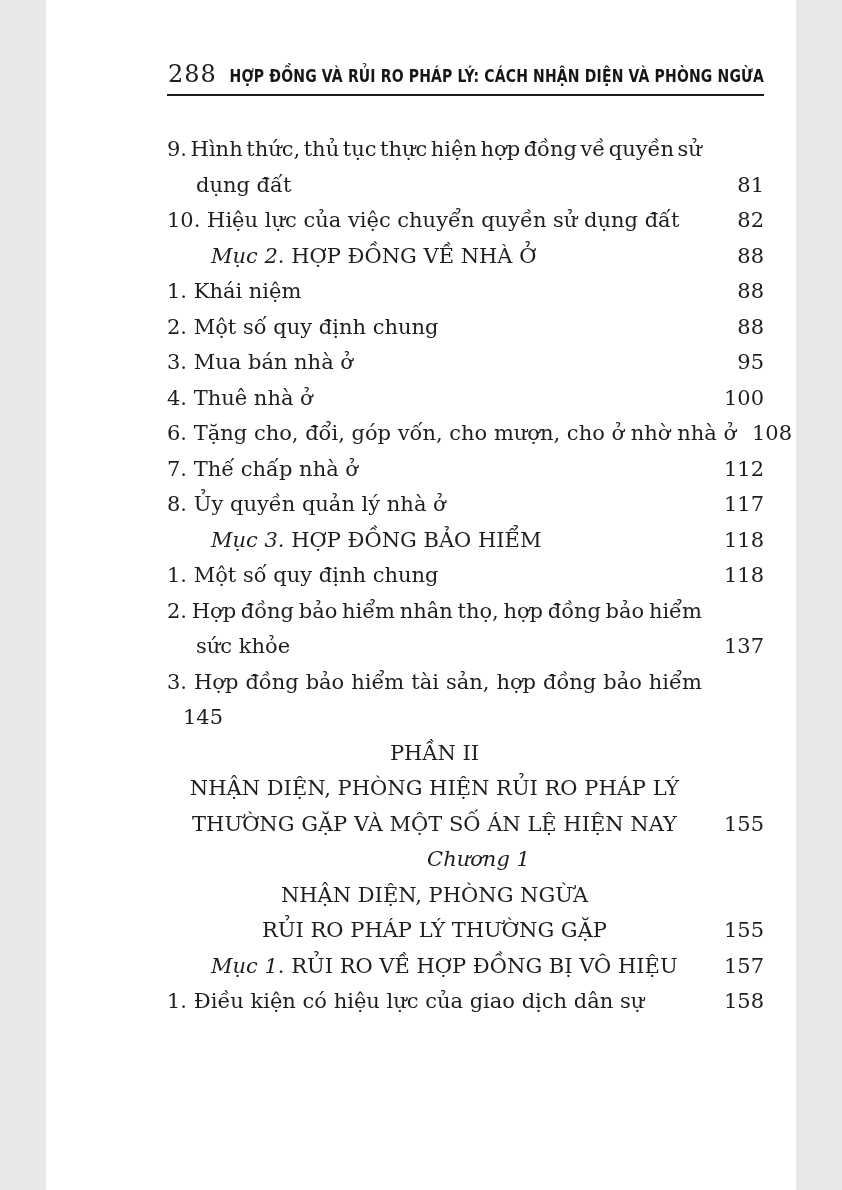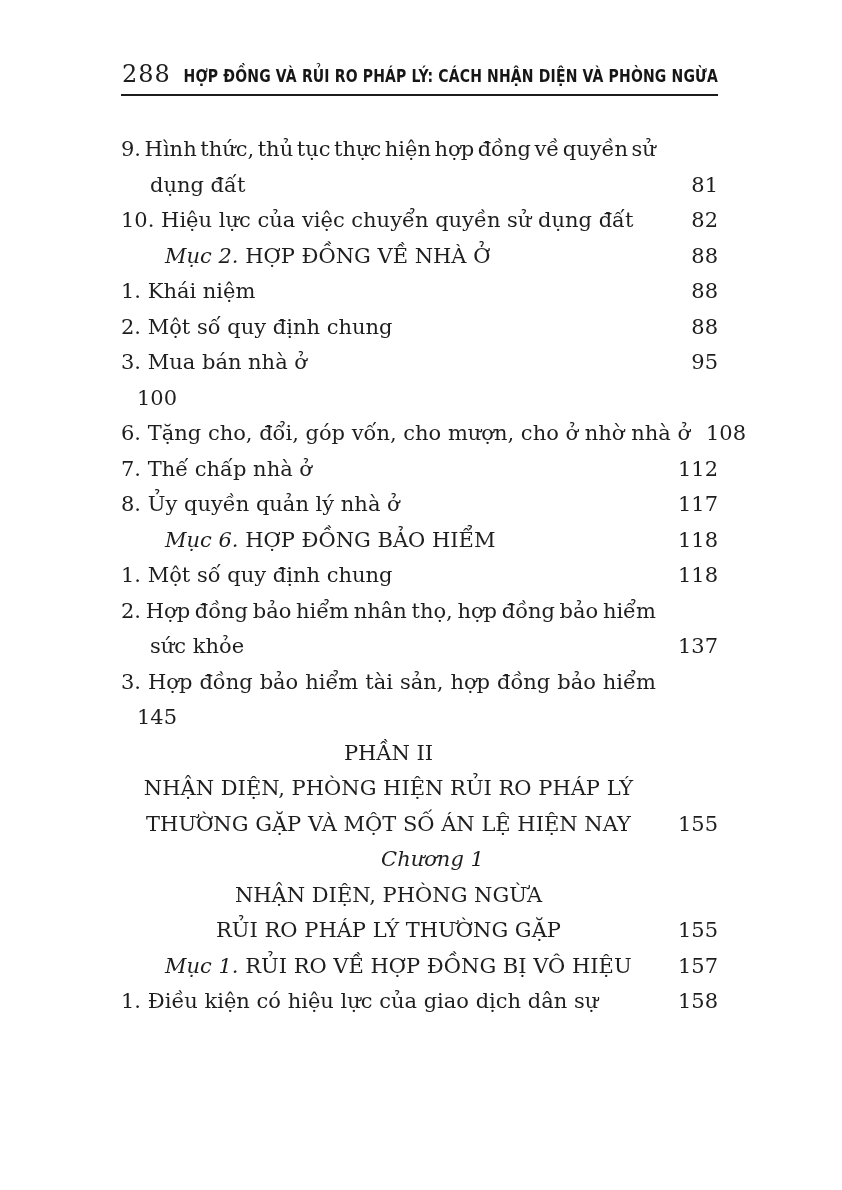--- a/index.html
+++ b/index.html
@@ -1,17 +1,17 @@
 <!DOCTYPE html>
 <html><head>
 <meta charset="utf-8">
 <style>
   html,body{margin:0;padding:0;background:#e8e8e8;}
   .page-wrap{
-    width:842px;height:1190px;background:#ffffff;position:relative;
+    width:750px;height:1190px;background:#ffffff;position:relative;
     font-family:"DejaVu Serif", serif;color:#1e1e1e;overflow:hidden;
     margin:0 auto;
   }
   .content{position:absolute;left:121px;top:0;width:597px;}
   
   .hdr{position:relative;height:94px;border-bottom:2.5px solid #1c1c1c;}
   .hdr-num{position:absolute;left:1px;bottom:6px;font-size:24px;letter-spacing:1px;}
   .hdr-title{
     position:absolute;right:0;bottom:8px;white-space:nowrap;
     font-family:"DejaVu Sans", sans-serif;font-weight:700;font-size:17.5px;
@@ -84,20 +84,21 @@
           </div>
         </div>
         <div class="entry item">
           <div class="row">
             <span class="txt">3. Mua bán nhà ở</span>
             <span class="pg">95</span>
           </div>
         </div>
         <div class="entry item">
           <div class="row">
+            <span class="txt">4. Thuê nhà ở</span>
             <span class="pg">100</span>
           </div>
         </div>
         <div class="entry item">
           <div class="row">
             <span class="txt">6. Tặng cho, đổi, góp vốn, cho mượn, cho ở nhờ nhà ở</span>
             <span class="pg">108</span>
           </div>
         </div>
         <div class="entry item">
@@ -107,21 +108,21 @@
           </div>
         </div>
         <div class="entry item">
           <div class="row">
             <span class="txt">8. Ủy quyền quản lý nhà ở</span>
             <span class="pg">117</span>
           </div>
         </div>
         <div class="entry muc">
           <div class="row">
-            <span class="txt"><i class="ital">Mục 6.</i> HỢP ĐỒNG BẢO HIỂM</span>
+            <span class="txt"><i class="ital">Mục 3.</i> HỢP ĐỒNG BẢO HIỂM</span>
             <span class="pg">118</span>
           </div>
         </div>
         <div class="entry item">
           <div class="row">
             <span class="txt">1. Một số quy định chung</span>
             <span class="pg">118</span>
           </div>
         </div>
         <div class="entry item">

